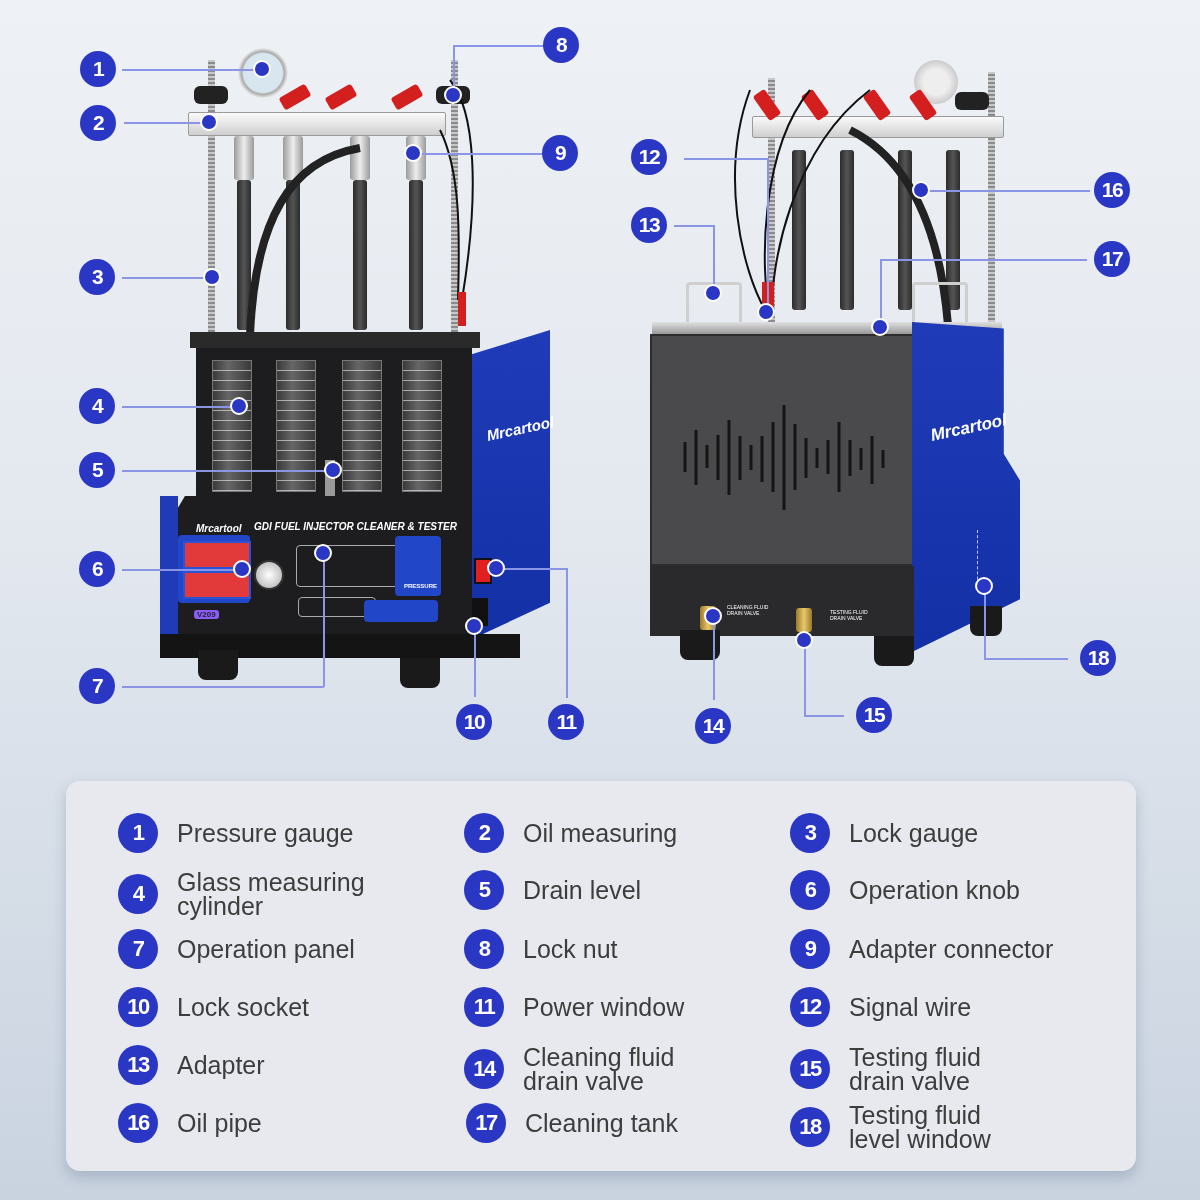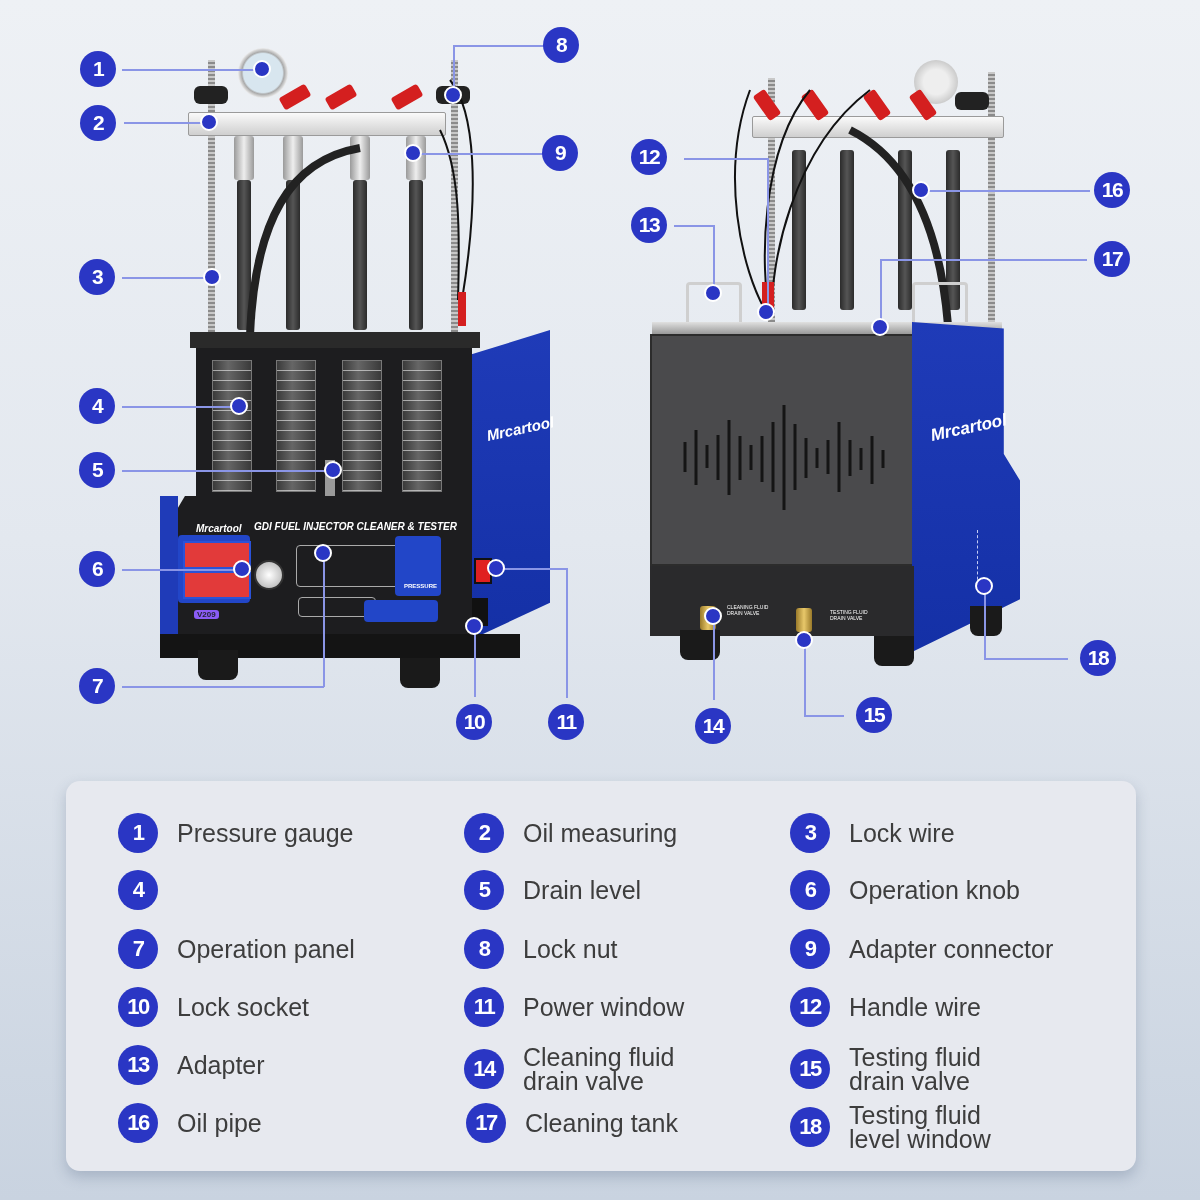--- a/index.html
+++ b/index.html
@@ -264,20 +264,22 @@
 <div class="badge" style="left:1080px;top:640px;">18</div>
 
 <div class="legend">
 
   <div class="leg-item" style="left:52px;top:32px;">
     <div class="leg-num">1</div>
     <div class="leg-text">Pressure gauge</div>
   </div>
   <div class="leg-item" style="left:52px;top:89px;">
     <div class="leg-num">4</div>
+    <div class="leg-text">Glass measuring
+cylinder</div>
   </div>
   <div class="leg-item" style="left:52px;top:148px;">
     <div class="leg-num">7</div>
     <div class="leg-text">Operation panel</div>
   </div>
   <div class="leg-item" style="left:52px;top:206px;">
     <div class="leg-num">10</div>
     <div class="leg-text">Lock socket</div>
   </div>
   <div class="leg-item" style="left:52px;top:264px;">
@@ -310,33 +312,33 @@
     <div class="leg-text">Cleaning fluid
 drain valve</div>
   </div>
   <div class="leg-item" style="left:400px;top:322px;">
     <div class="leg-num">17</div>
     <div class="leg-text">Cleaning tank</div>
   </div>
 
   <div class="leg-item" style="left:724px;top:32px;">
     <div class="leg-num">3</div>
-    <div class="leg-text">Lock wire</div>
+    <div class="leg-text">Lock gauge</div>
   </div>
   <div class="leg-item" style="left:724px;top:89px;">
     <div class="leg-num">6</div>
     <div class="leg-text">Operation knob</div>
   </div>
   <div class="leg-item" style="left:724px;top:148px;">
     <div class="leg-num">9</div>
     <div class="leg-text">Adapter connector</div>
   </div>
   <div class="leg-item" style="left:724px;top:206px;">
     <div class="leg-num">12</div>
-    <div class="leg-text">Handle wire</div>
+    <div class="leg-text">Signal wire</div>
   </div>
   <div class="leg-item" style="left:724px;top:264px;">
     <div class="leg-num">15</div>
     <div class="leg-text">Testing fluid
 drain valve</div>
   </div>
   <div class="leg-item" style="left:724px;top:322px;">
     <div class="leg-num">18</div>
     <div class="leg-text">Testing fluid
 level window</div>

